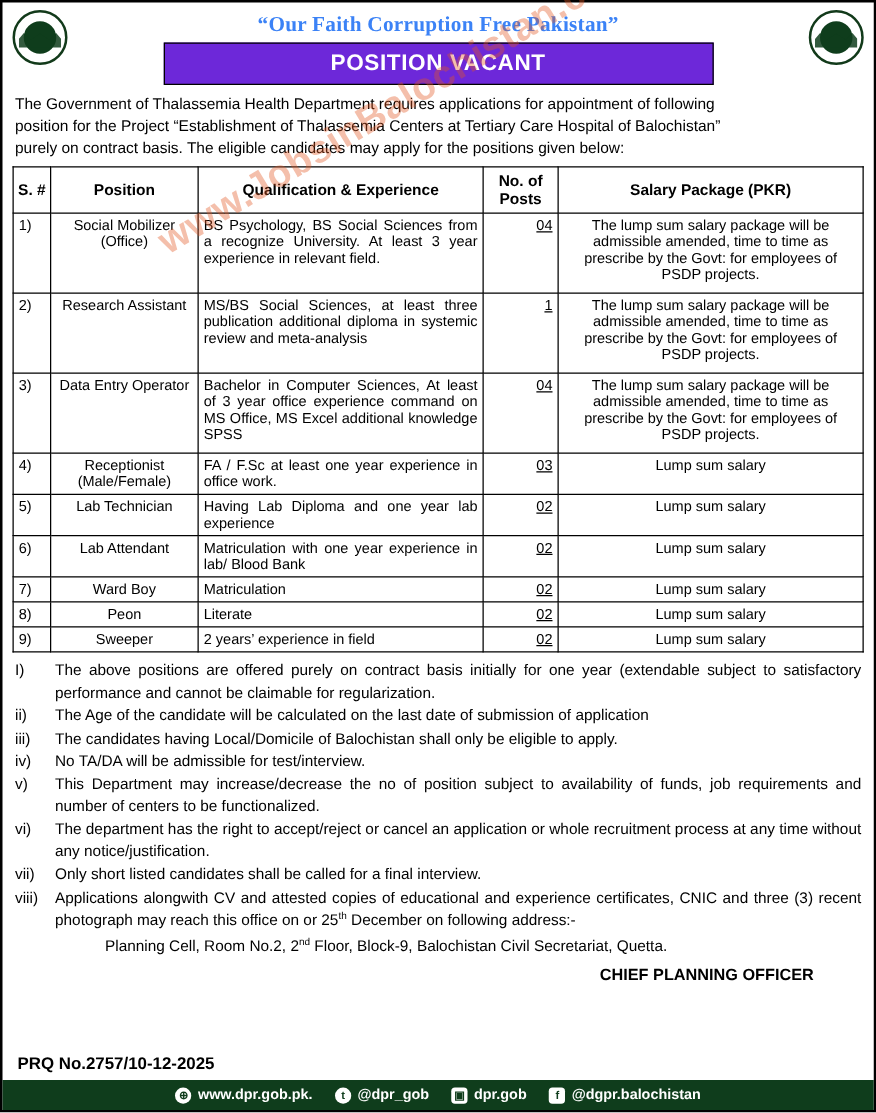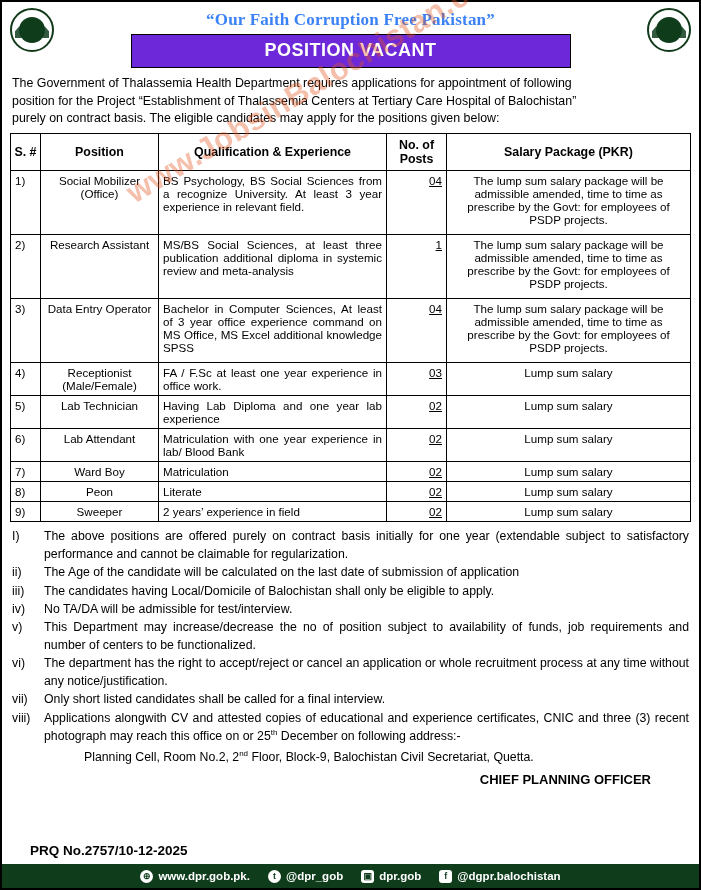--- a/index.html
+++ b/index.html
@@ -127,21 +127,21 @@
   .signature {
     text-align: right;
     font-weight: bold;
     font-size: 13px;
     line-height: 1.25;
     margin-top: 6px;
     margin-right: 40px;
   }
   .prq {
     position: absolute;
-    left: 28px;
+    left: 12px;
     bottom: 30px;
     font-weight: bold;
     font-size: 13.5px;
   }
   
   .footer {
     position: absolute;
     left: 0; right: 0; bottom: 0;
     height: 24px;
     background: #0f3d1c;

